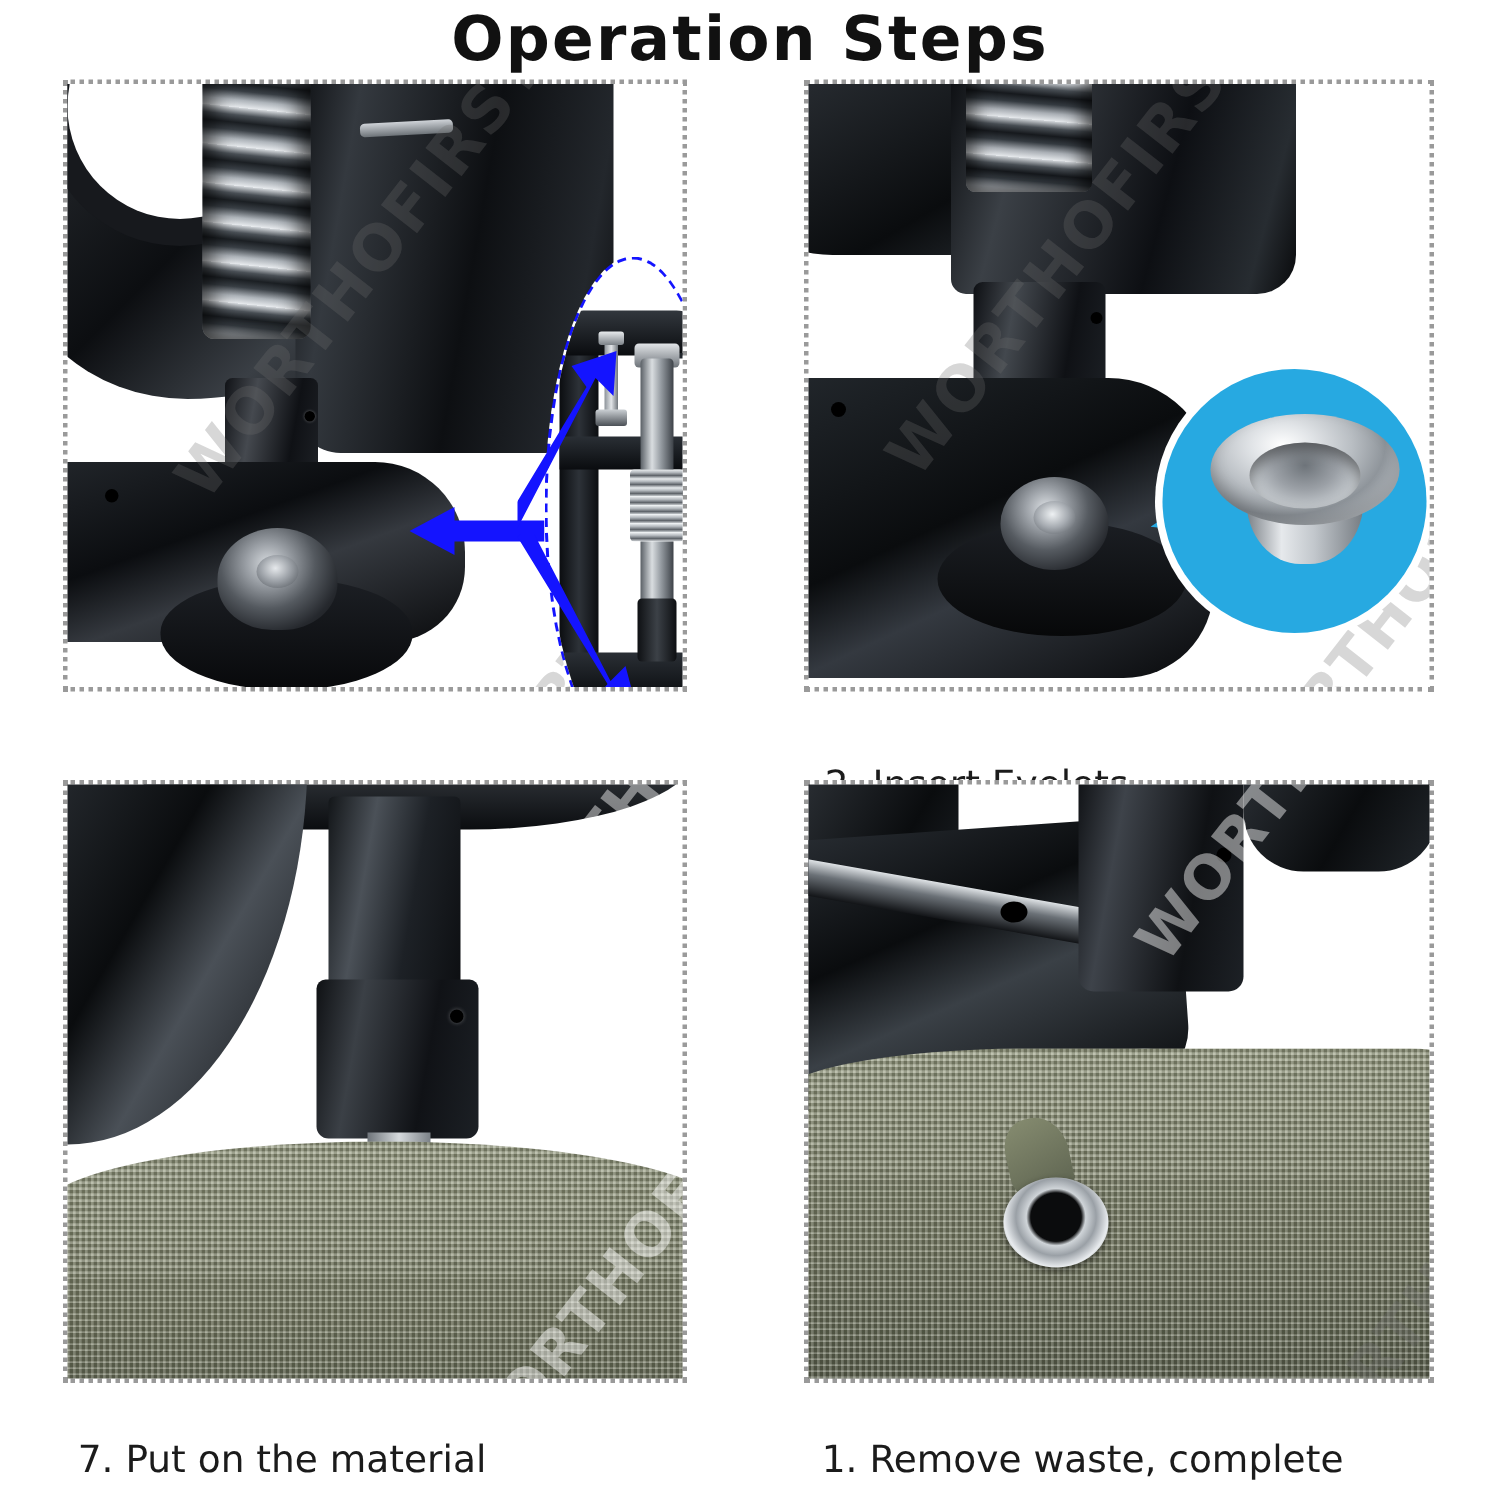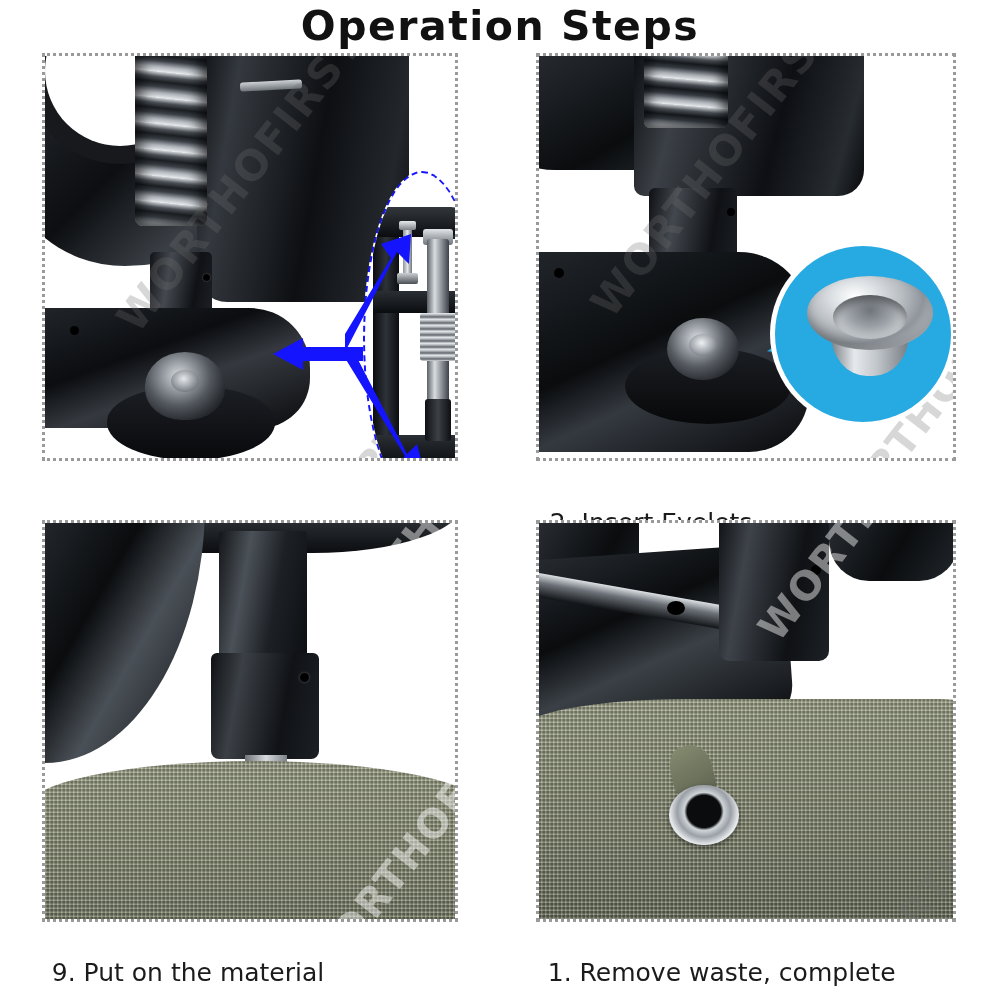--- a/index.html
+++ b/index.html
@@ -475,21 +475,21 @@
       <div class="p3-collar-dot"></div>
       <div class="p3-punch"></div>
       <div class="fabric p3-fabric"></div>
 
       <div class="wm wm-light" style="left:260px; top:120px; font-size:40px;">WORTHOFIRST</div>
       <div class="wm wm-light" style="left:250px; top:440px; font-size:40px;">WORTHOFIRST</div>
     </div>
   </div>
 
   <div class="caption c3">
-    <span>9. Put on the material</span>
+    <span>7. Put on the material</span>
     
   </div>
 
   <div class="panel p4">
     <div class="photo">
       <div class="p4-col"></div>
       <div class="p4-plate"></div>
       <div class="p4-lever"></div>
       <div class="p4-plate-hole"></div>
       <div class="p4-die2"></div>

